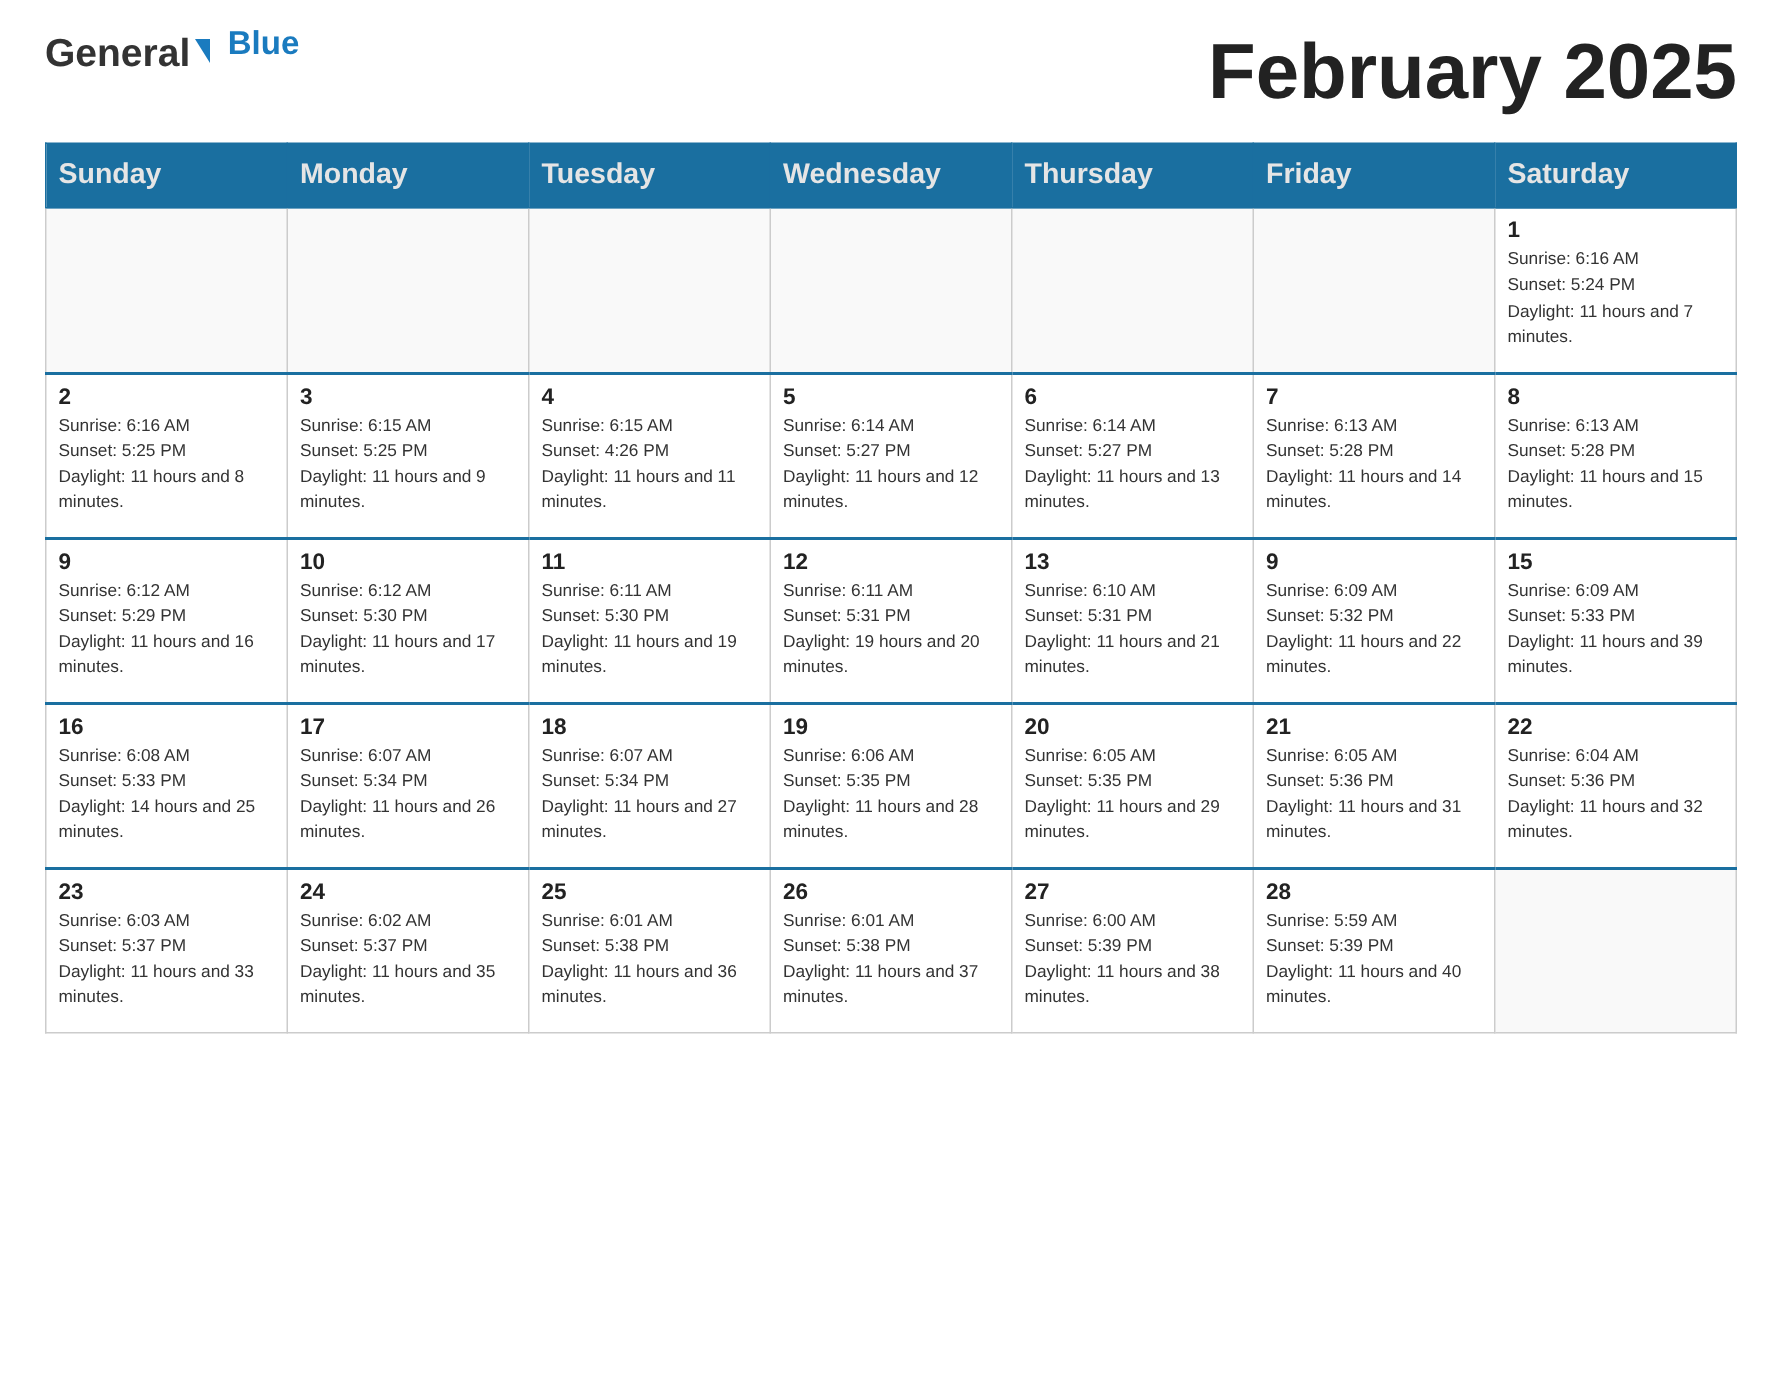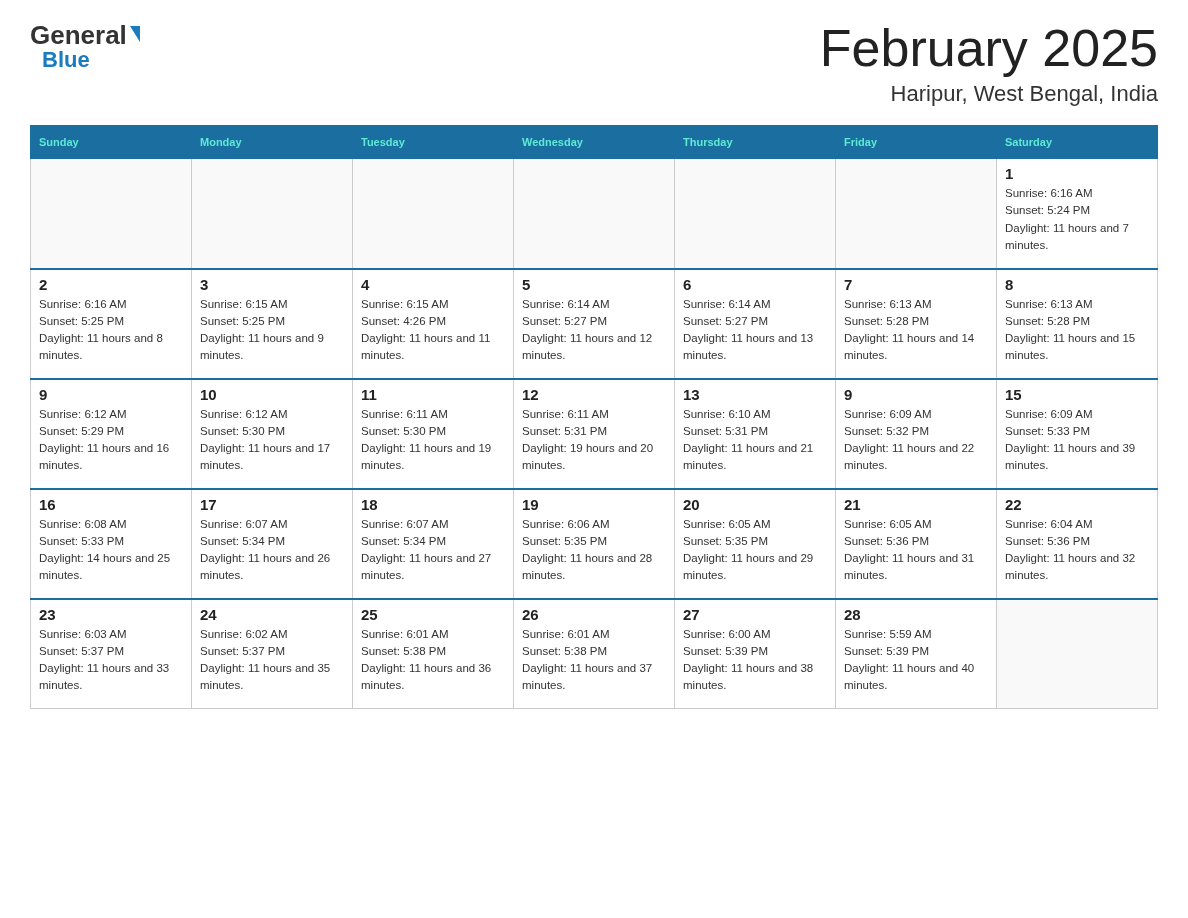--- a/index.html
+++ b/index.html
@@ -11,21 +11,20 @@
       min-height: 918px;
     }
     .header {
       display: flex;
       justify-content: space-between;
       align-items: flex-start;
       margin-bottom: 18px;
     }
     .logo {
       display: flex;
-      flex-direction: column;
       align-items: flex-start;
     }
     .logo-text {
       display: flex;
       align-items: center;
       font-size: 26px;
       font-weight: bold;
       color: #333;
     }
     .logo-general { color: #333; }
@@ -43,39 +42,39 @@
       font-weight: bold;
       color: #1a7bbf;
       margin-top: -4px;
       margin-left: 12px;
     }
     .title-block {
       text-align: right;
     }
     .month-title {
       font-size: 52px;
-      font-weight: normal;
+      font-weight: bold;
       color: #222;
       line-height: 1.1;
     }
     .location-title {
       font-size: 22px;
       color: #333;
       margin-top: 4px;
     }
     .calendar {
       width: 100%;
       border-collapse: collapse;
       border: 1px solid #ccc;
     }
     .calendar th {
       background-color: #1a6fa0;
-      color: #5eead4;
+      color: #e5e5e5;
       padding: 10px 8px;
-      font-size: 11px;
+      font-size: 19px;
       font-weight: bold;
       text-align: left;
       border: 1px solid #1a6fa0;
     }
     .calendar td {
       vertical-align: top;
       border: 1px solid #ccc;
       padding: 6px 8px;
       width: calc(100%/7);
       min-height: 110px;
@@ -105,21 +104,20 @@
 <div class="header">
   <div class="logo">
     <div class="logo-text">
       <span class="logo-general">General</span>
       <span class="logo-triangle"></span>
     </div>
     <div class="logo-underline">Blue</div>
   </div>
   <div class="title-block">
     <div class="month-title">February 2025</div>
-    <div class="location-title">Haripur, West Bengal, India</div>
   </div>
 </div>
 
 <table class="calendar">
   <thead>
     <tr>
     <th>Sunday</th>
         <th>Monday</th>
         <th>Tuesday</th>
         <th>Wednesday</th>

